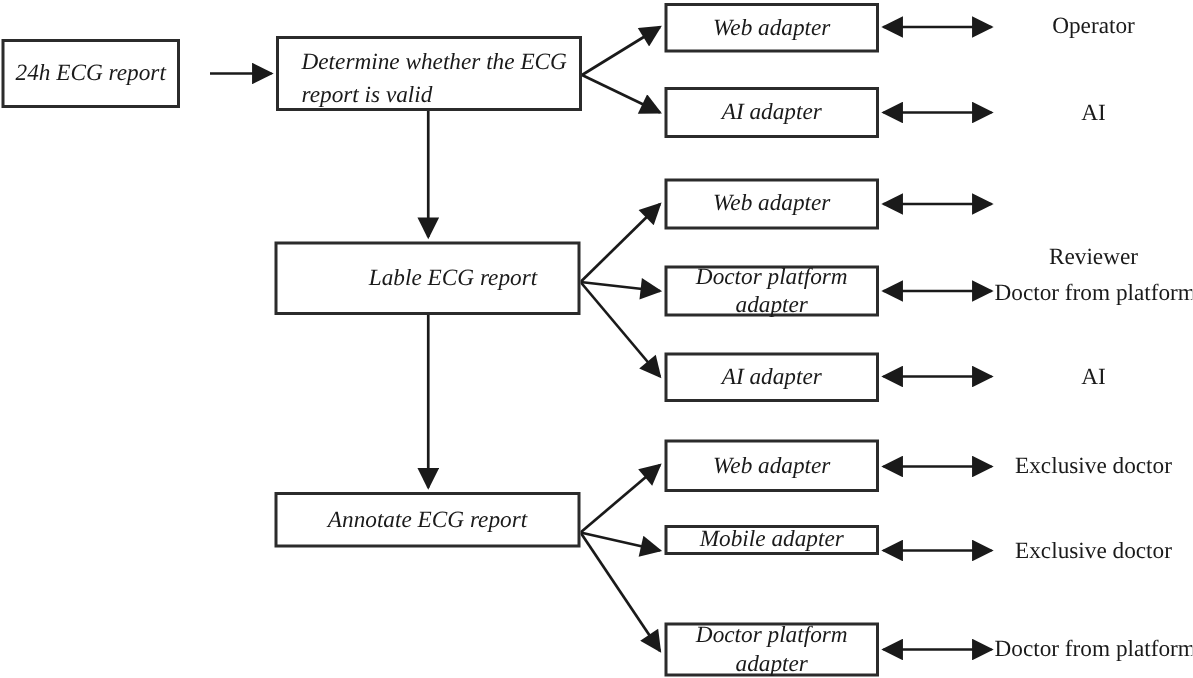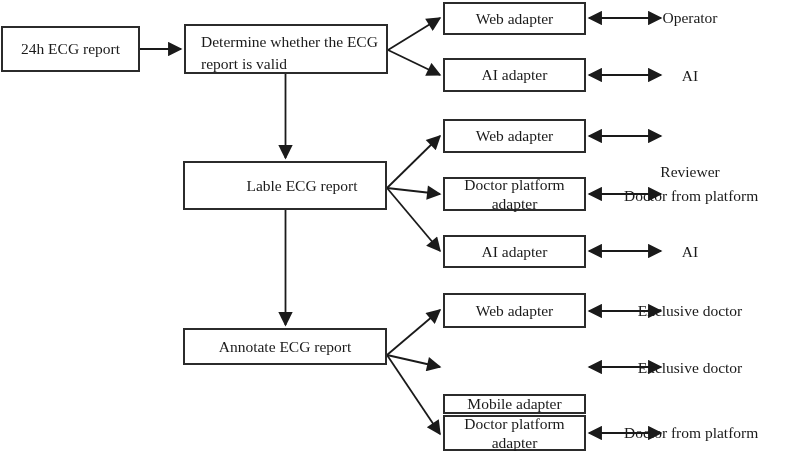--- a/index.html
+++ b/index.html
@@ -20,48 +20,49 @@
     position: absolute;
     box-sizing: border-box;
     border: 2px solid #2b2b2b;
     background: #ffffff;
     display: flex;
     align-items: center;
     justify-content: center;
     text-align: center;
     font-size: 15.5px;
     line-height: 1.25;
+    font-style: italic;
   }
   .box.left-text {
     justify-content: flex-start;
     text-align: left;
     align-items: flex-start;
     padding: 5px 8px 0 15px;
     line-height: 1.4;
   }
-  .stage-a { left: 1px;   top: 26px;  width: 139px; height: 46px; }
+  .stage-a { left: 1px;   top: 26px;  width: 119px; height: 46px; }
   .stage-b { left: 184px; top: 24px;  width: 204px; height: 50px; }
   .stage-c { left: 183px; top: 161px; width: 204px; height: 49px; padding-left: 34px; }
   .stage-d { left: 183px; top: 328px; width: 204px; height: 37px; }
   .adapter {
     left: 443px;
     width: 143px;
     padding: 0 6px;
   }
   .ad-0 { top: 2px;   height: 33px; }
   .ad-1 { top: 58px;  height: 34px; }
   .ad-2 { top: 119px; height: 34px; }
   .ad-3 { top: 177px; height: 34px; }
   .ad-4 { top: 235px; height: 33px; }
   .ad-5 { top: 293px; height: 35px; }
-  .ad-6 { top: 350px; height: 20px; margin-top: 44px; }
+  .ad-6 { top: 350px; height: 20px; }
   .ad-7 { top: 415px; height: 36px; }
   .actor {
     position: absolute;
-    left: 624px;
+    left: 663px;
     width: 132px;
     height: 22px;
     line-height: 22px;
     text-align: center;
     font-size: 15.5px;
     white-space: nowrap;
   }
   .ac-0 { top: 7px; }
   .ac-1 { top: 65px; }
   .ac-2 { top: 125px; margin-top: 36px; }

